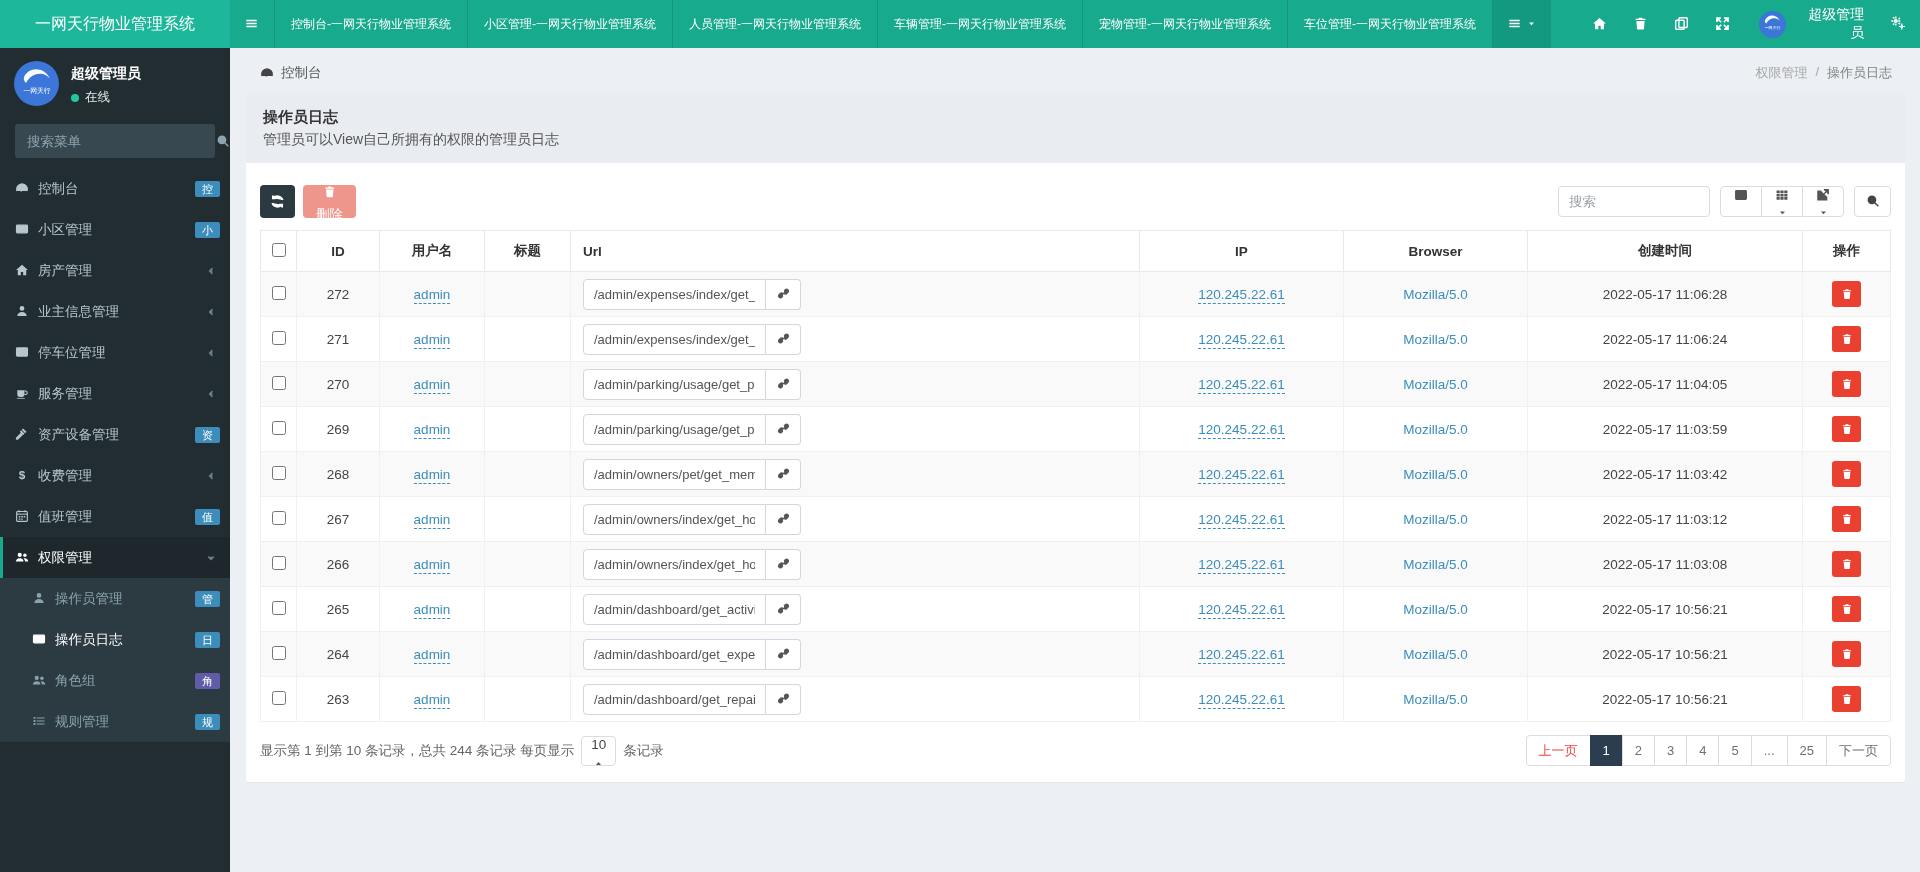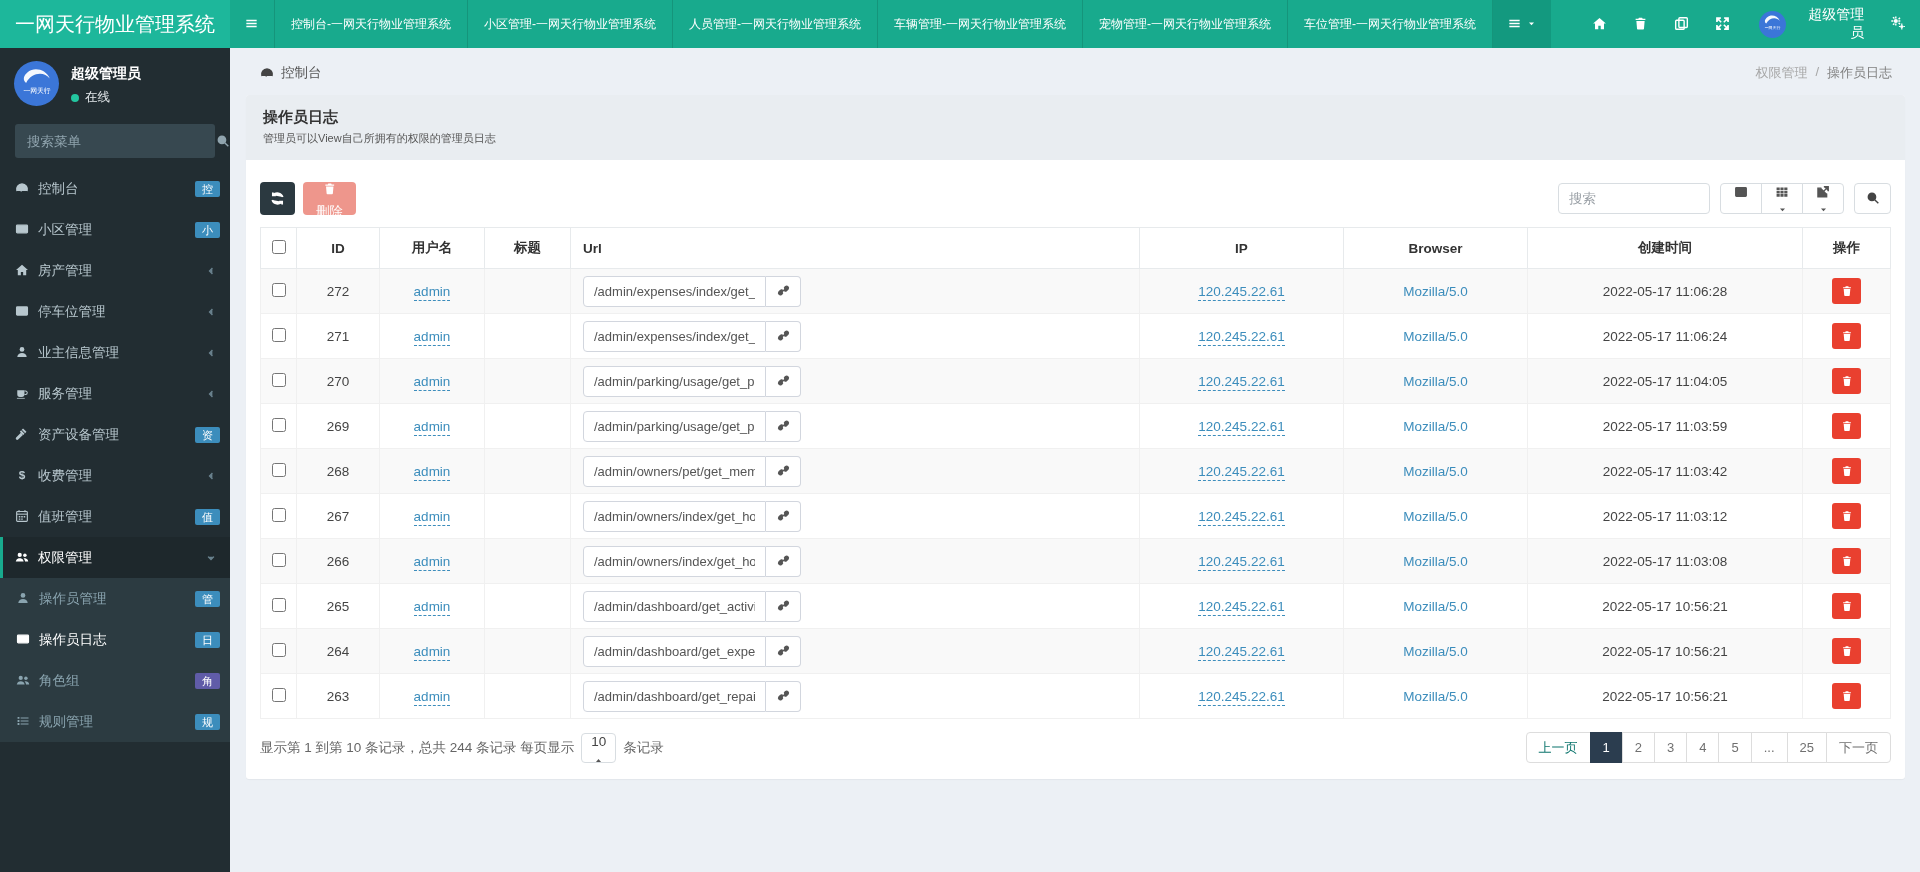--- a/index.html
+++ b/index.html
@@ -9,21 +9,21 @@
     background: #ecf0f5;
     color:#444;
     font-size:14px;
   }
   .icn svg { width:1em; height:1em; fill:currentColor; display:inline-block; vertical-align:-0.125em; }
 
   
   .navbar { position:fixed; top:0; left:0; width:1920px; height:48px; display:flex; z-index:30;
             background: var(--navbar,#18aa8d); }
   .brand { width:230px; height:48px; background: var(--brand,#1db79b); color:#fff;
-           font-size:20px; line-height:48px; text-align:center; white-space:nowrap; font-weight:400; }
+           font-size:16px; line-height:48px; text-align:center; white-space:nowrap; font-weight:400; }
   .nav-main { flex:1; display:flex; align-items:stretch;text-align:right; }
   .hamburger { width:44px; display:flex; align-items:center; justify-content:center; color:#fff; font-size:15px; cursor:pointer; }
   .tabs { display:flex; align-items:stretch; }
   .tab { display:flex; align-items:center; padding:0 16px; color:#fff; font-size:12px;
          border-left:1px solid rgba(0,0,0,.12); white-space:nowrap; cursor:pointer; }
   .tab:last-child { border-right:1px solid rgba(0,0,0,.12); }
   .nav-right { margin-left:auto; display:flex; align-items:center; }
   .nav-dd { width:58px; height:48px; background:var(--navbar-dark,#13997f); color:#fff;
             display:flex; align-items:center; justify-content:center; gap:5px; font-size:15px; cursor:pointer; }
   .nav-icons { display:flex; align-items:center; margin-left:28px; }
@@ -54,35 +54,35 @@
   .menu { list-style:none; margin-top:6px; }
   .menu-item { display:flex; align-items:center; height:41px; padding:0 10px 0 15px;
                color:#b8c7ce; font-size:13.5px; cursor:pointer; }
   .menu-item .mi { width:23px; font-size:14px; flex:0 0 23px; }
   .mlabel { white-space:nowrap; }
   .mspacer { flex:1; }
   .badge { font-size:11px; color:#fff; padding:2px 7px; border-radius:2px; line-height:1.25; }
   .chev { color:#69818d; font-size:10px; margin-right:4px; }
   .menu-item.active { background:#1e282c; color:#fff; border-left:3px solid var(--active-border,#18aa8d); padding-left:12px; }
   .submenu { list-style:none; background:var(--submenu,#2c3b41); }
-  .submenu .menu-item { padding-left:16px; color:#8aa4af; }
+  .submenu .menu-item { padding-left:32px; color:#8aa4af; }
   .submenu .menu-item.current { color:#fff; }
 
   
   .content { margin-left:230px; padding-top:48px; height:872px; }
   .content-header { display:flex; justify-content:space-between; align-items:center; padding:16px 28px 13px 30px; }
   .bc-left { display:flex; align-items:center; gap:7px; color:#555; font-size:13.5px; }
   .bc-left .icn { color:#444; font-size:14px; }
   .bc-right { color:#a6a6a6; font-size:13px; display:flex; gap:8px; }
   .bc-right .bc-cur { color:#808080; }
 
   .card { margin:0 15px 0 16px; background:#fff; border-radius:3px; box-shadow:0 1px 1px rgba(0,0,0,.04); }
   .card-head { background:#e9edf1; padding:13px 17px 14px; border-radius:3px 3px 0 0; }
   .card-title { font-size:15px; font-weight:bold; color:#333; margin-bottom:4px; }
-  .card-sub { font-size:11px; color:#555; }
+  .card-sub { font-size:14px; color:#555; }
   .card-body { padding:14px; }
 
   .toolbar { display:flex; align-items:center; margin:8px 0 12px; }
   .btn { border:none; cursor:pointer; font-family:inherit;flex-direction:column; }
   .btn-refresh { width:35px; height:33px; background:var(--dark-btn,#2b3940); color:#fff; border-radius:4px; font-size:15px; }
   .btn-delete { height:33px; padding:0 13px; margin-left:8px; background:var(--danger-dis,#ee968c);
                 color:#fff; border-radius:4px; font-size:13.5px; display:flex; align-items:center; gap:6px; cursor:not-allowed; }
   .toolbar-right { margin-left:auto; display:flex; align-items:center; gap:10px; }
   .tb-search { width:152px; height:31px; border:1px solid #d8dde1; border-radius:4px; padding:0 10px;
                font-size:13.5px; color:#555; outline:none; font-family:inherit; }
@@ -117,21 +117,21 @@
                  color:#fff; font-size:12px; }
 
   .tfoot { display:flex; align-items:center; margin-top:13px; padding-bottom:2px; }
   .summary { display:flex; align-items:center; gap:7px; font-size:13.5px; color:#666; }
   .page-size { height:30px; padding:0 9px; background:#fff; border:1px solid #d8dde1; border-radius:4px;
                font-size:13.5px; color:#444; display:flex; align-items:center; gap:7px; cursor:pointer; }
   .page-size .caret { font-size:9px; color:#555; }
   .pagination { margin-left:auto; display:flex; }
   .page-btn { min-width:33px; height:31px; padding:0 12px; background:#fff; border:1px solid #ddd;
               color:#707070; font-size:13px; margin-left:-1px; cursor:pointer; display:flex; align-items:center; justify-content:center; }
-  .page-btn:first-child { border-radius:4px 0 0 4px; margin-left:4px; color:#0f766e; }
+  .page-btn:first-child { border-radius:4px 0 0 4px; margin-left:4px; color:#ef4444; }
   .page-btn:last-child { border-radius:0 4px 4px 0; }
   .page-btn.active { background:var(--page-active,#2b3d4f); border-color:var(--page-active,#2b3d4f); color:#fff; }
 </style>
 </head>
 <body>
 
 <header class="navbar">
   <div class="brand">一网天行物业管理系统</div>
   <div class="nav-main">
     <div class="hamburger">
@@ -273,38 +273,38 @@
             </svg></span>
       <span class="mlabel">房产管理</span>
       <span class="mspacer"></span>
       <span class="mright"><span class="icn chev"><svg viewBox="0 0 16 16" fill="none" stroke="currentColor" stroke-width="1.8">
                 <path d="M10.2 3.2L5.4 8l4.8 4.8"></path>
               </svg></span></span>
     </div>
   </li>
       <li>
     <div class="menu-item">
+      <span class="icn mi"><svg viewBox="0 0 16 16">
+              <circle cx="8" cy="5" r="2.7"></circle>
+              <path d="M2.6 13.6c.3-2.9 2.6-4.4 5.4-4.4s5.1 1.5 5.4 4.4z"></path>
+            </svg></span>
+      <span class="mlabel">业主信息管理</span>
+      <span class="mspacer"></span>
+      <span class="mright"><span class="icn chev"><svg viewBox="0 0 16 16" fill="none" stroke="currentColor" stroke-width="1.8">
+                <path d="M10.2 3.2L5.4 8l4.8 4.8"></path>
+              </svg></span></span>
+    </div>
+  </li>
+      <li>
+    <div class="menu-item">
       <span class="icn mi"><svg viewBox="0 0 16 16" fill="none" stroke="currentColor" stroke-width="1.2">
               <rect x="1.7" y="3.3" width="12.6" height="9.4" rx="1"></rect>
               <path d="M4.3 3.3v9.4M11.7 3.3v9.4M1.7 5.6h2.6M1.7 8h2.6M1.7 10.4h2.6M11.7 5.6h2.6M11.7 8h2.6M11.7 10.4h2.6"></path>
             </svg></span>
       <span class="mlabel">停车位管理</span>
-      <span class="mspacer"></span>
-      <span class="mright"><span class="icn chev"><svg viewBox="0 0 16 16" fill="none" stroke="currentColor" stroke-width="1.8">
-                <path d="M10.2 3.2L5.4 8l4.8 4.8"></path>
-              </svg></span></span>
-    </div>
-  </li>
-      <li>
-    <div class="menu-item">
-      <span class="icn mi"><svg viewBox="0 0 16 16">
-              <circle cx="8" cy="5" r="2.7"></circle>
-              <path d="M2.6 13.6c.3-2.9 2.6-4.4 5.4-4.4s5.1 1.5 5.4 4.4z"></path>
-            </svg></span>
-      <span class="mlabel">业主信息管理</span>
       <span class="mspacer"></span>
       <span class="mright"><span class="icn chev"><svg viewBox="0 0 16 16" fill="none" stroke="currentColor" stroke-width="1.8">
                 <path d="M10.2 3.2L5.4 8l4.8 4.8"></path>
               </svg></span></span>
     </div>
   </li>
       <li>
     <div class="menu-item">
       <span class="icn mi"><svg viewBox="0 0 16 16">
               <path d="M2.6 4.8h8.2v4.7a3 3 0 0 1-3 3H5.6a3 3 0 0 1-3-3z"></path>

